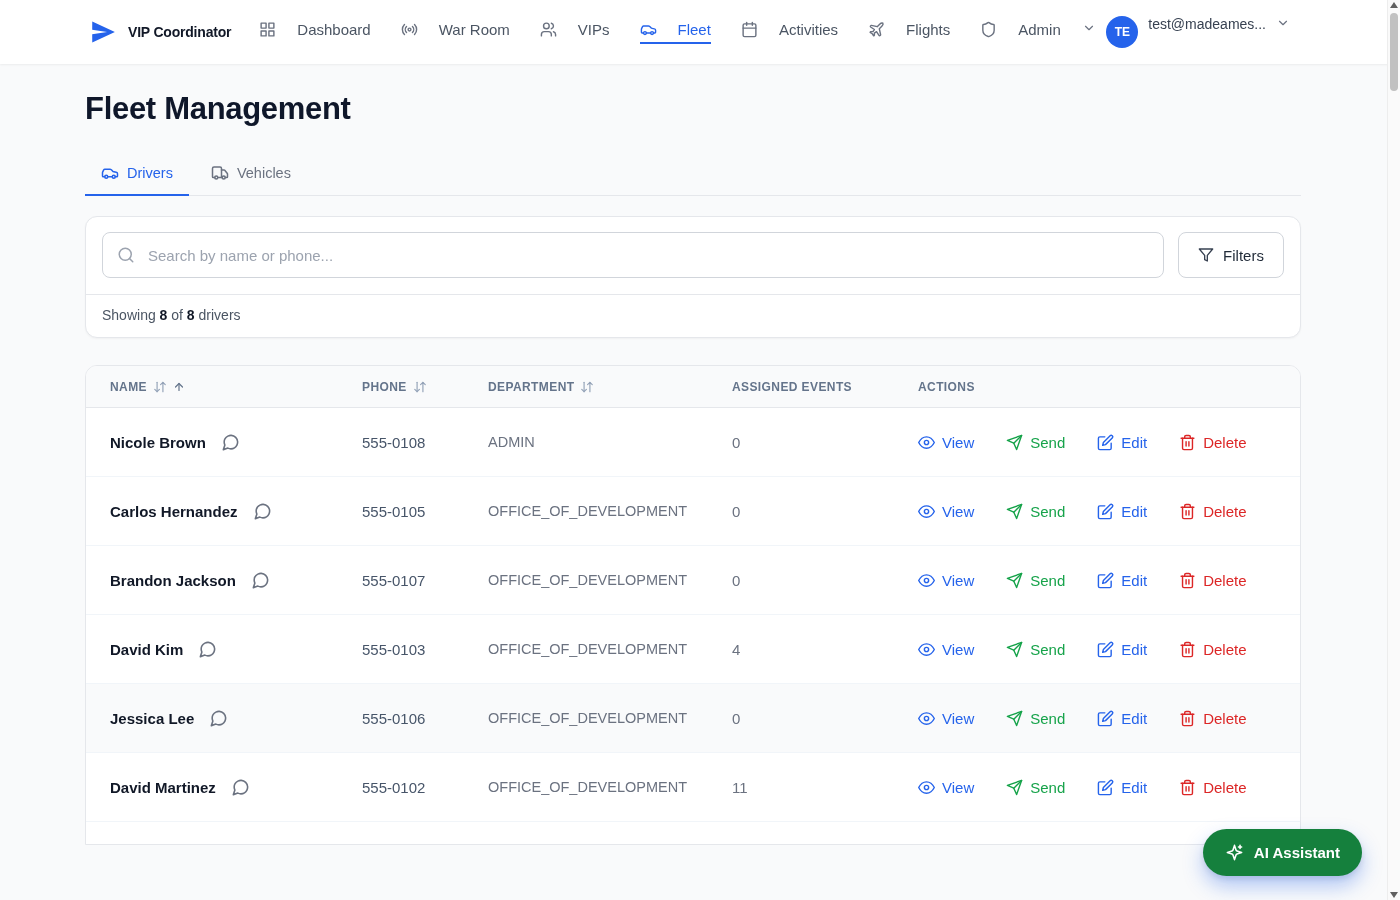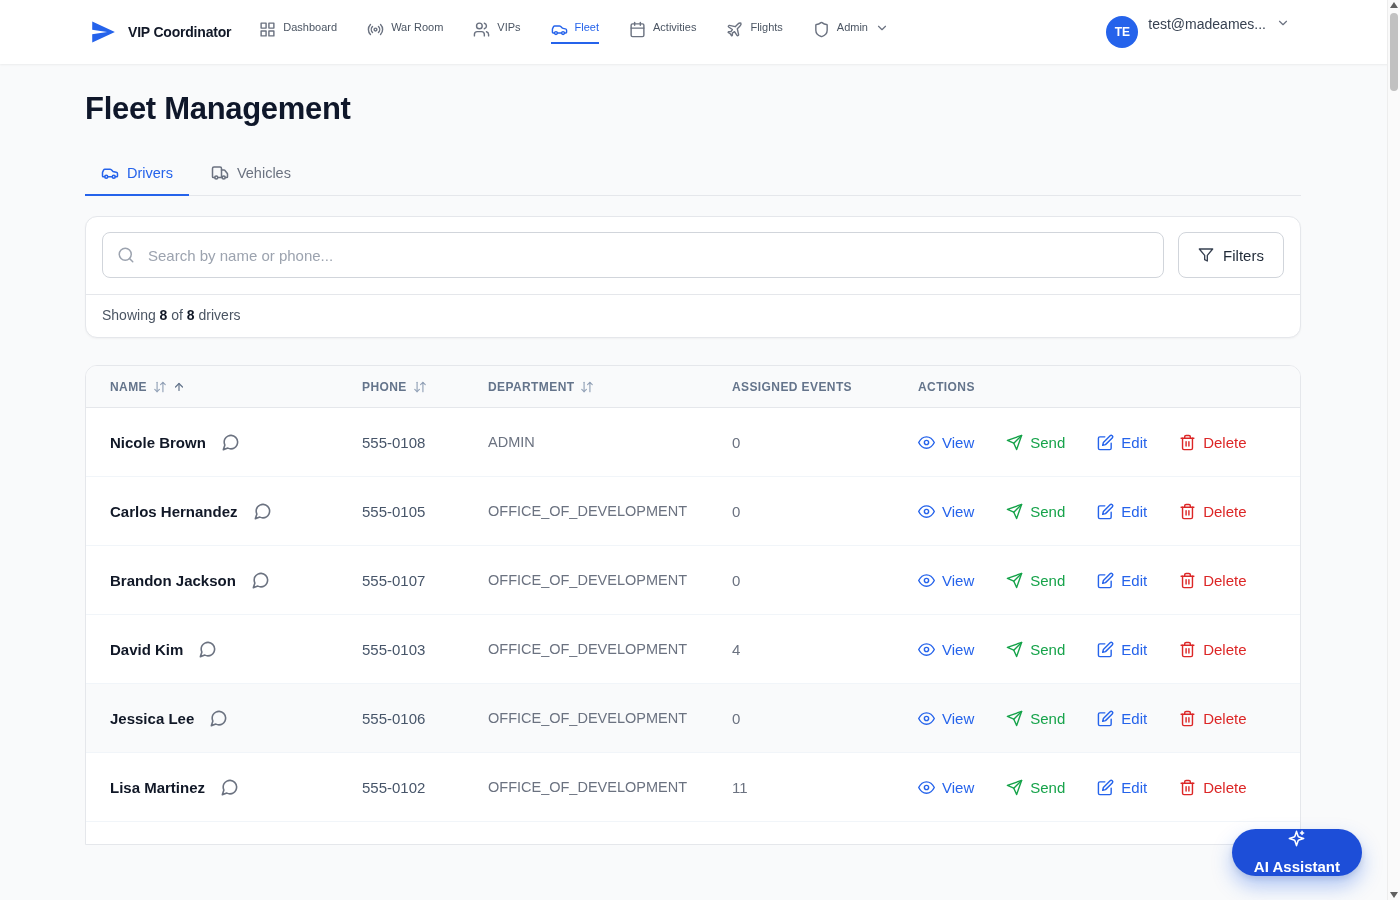--- a/index.html
+++ b/index.html
@@ -21,22 +21,22 @@
     padding: 0 110px 0 88px;
     box-shadow: 0 1px 2px rgba(0,0,0,0.06);
     position: relative;
     z-index: 5;
   }
   .brand { display: flex; align-items: center; gap: 10px; cursor: pointer; }
   .brand-logo { width: 30px; height: 30px; color: #2563eb; }
   .brand-title { font-size: 14px; font-weight: 700; color: #111827; letter-spacing: -0.2px; }
   .nav { display: flex; align-items: center; gap: 30px; margin-left: 28px; }
   .nav-item {
-    display: flex; align-items: flex-start; gap: 7px;
-    font-size: 11px; color: #4b5563; cursor: pointer;
+    display: flex; align-items: flex-start; gap: 21px;
+    font-size: 15px; color: #4b5563; cursor: pointer;
     padding-bottom: 4px; border-bottom: 2px solid transparent;
   }
   .nav-item .nicon { width: 17px; height: 17px; color: #6b7280; }
   .nav-item.active { color: #2563eb; border-bottom-color: #2563eb; font-weight: 500; }
   .nav-item.active .nicon { color: #2563eb; }
   .chev { width: 14px; height: 14px; color: #6b7280; }
   .userbox { margin-left: auto; display: flex; align-items: flex-start; gap: 10px; cursor: pointer; }
   .avatar {
     width: 32px; height: 32px; border-radius: 50%;
     background: #2563eb; color: #fff; font-size: 12px; font-weight: 700;
@@ -133,23 +133,22 @@
   .action .aicon { width: 17px; height: 17px; }
   .action.view, .action.edit { color: #2563eb; }
   .action.send { color: #16a34a; }
   .action.delete { color: #dc2626; }
 
   
   .ai-fab {
     position: fixed; right: 38px; bottom: 24px; z-index: 20;
     display: flex; align-items: center; gap: 10px;
     height: 47px; padding: 0 22px; border-radius: 24px; border: none; cursor: pointer;
-    background: #1d4ed8; color: #fff; font-size: 15px; font-weight: 600; font-family: inherit;
+    background: #15803d; color: #fff; font-size: 15px; font-weight: 600; font-family: inherit;
     box-shadow: 0 10px 20px rgba(37,99,235,0.35), 0 3px 6px rgba(0,0,0,0.1);
-    flex-direction: column;
   }
   .ai-fab .sicon { width: 19px; height: 19px; }
 
   
   .scrollbar {
     position: fixed; top: 0; right: 0; width: 13px; height: 900px;
     background: #fafafa; border-left: 1px solid #ededed; z-index: 30;
     display: flex; flex-direction: column; align-items: center; justify-content: space-between;
     padding: 2px 0;
   }
@@ -635,21 +634,21 @@
                   <line x1="14" y1="11" x2="14" y2="17"></line>
                 </svg>
         </span>
         <span>Delete</span>
       </button>
     </div>
   </div>
 
   <div class="trow grid-cols">
     <div class="name-cell">
-      <span class="driver-name">Lisa Martinez</span>
+      <span class="driver-name">David Martinez</span>
       <span class="chat-icon">
         <svg viewBox="0 0 24 24" fill="none" stroke="currentColor" stroke-width="2" stroke-linecap="round" stroke-linejoin="round">
                 <path d="M21 11.5a8.38 8.38 0 0 1-.9 3.8 8.5 8.5 0 0 1-7.6 4.7 8.38 8.38 0 0 1-3.8-.9L3 21l1.9-5.7a8.38 8.38 0 0 1-.9-3.8 8.5 8.5 0 0 1 4.7-7.6 8.38 8.38 0 0 1 3.8-.9h.5a8.48 8.48 0 0 1 8 8z"></path>
               </svg>
       </span>
     </div>
     <div class="phone-cell">555-0102</div>
     <div class="dept-cell">OFFICE_OF_DEVELOPMENT</div>
     <div class="events-cell">11</div>
     <div class="actions-cell">

